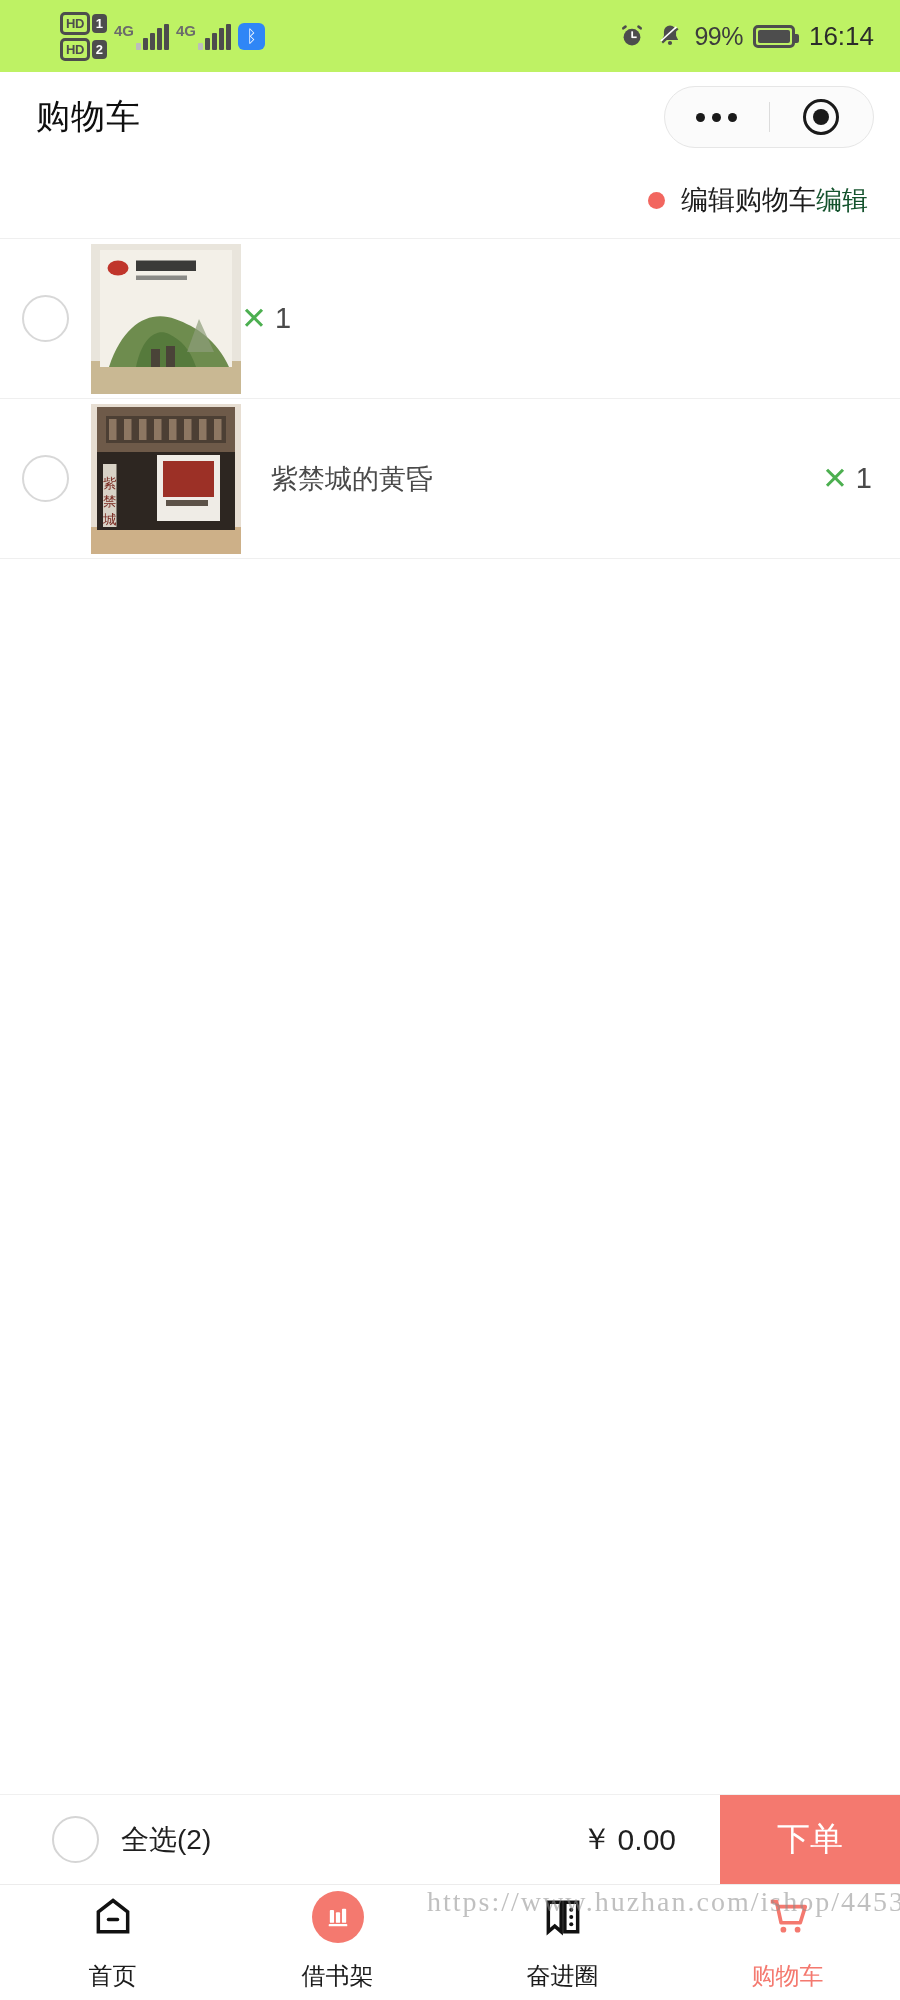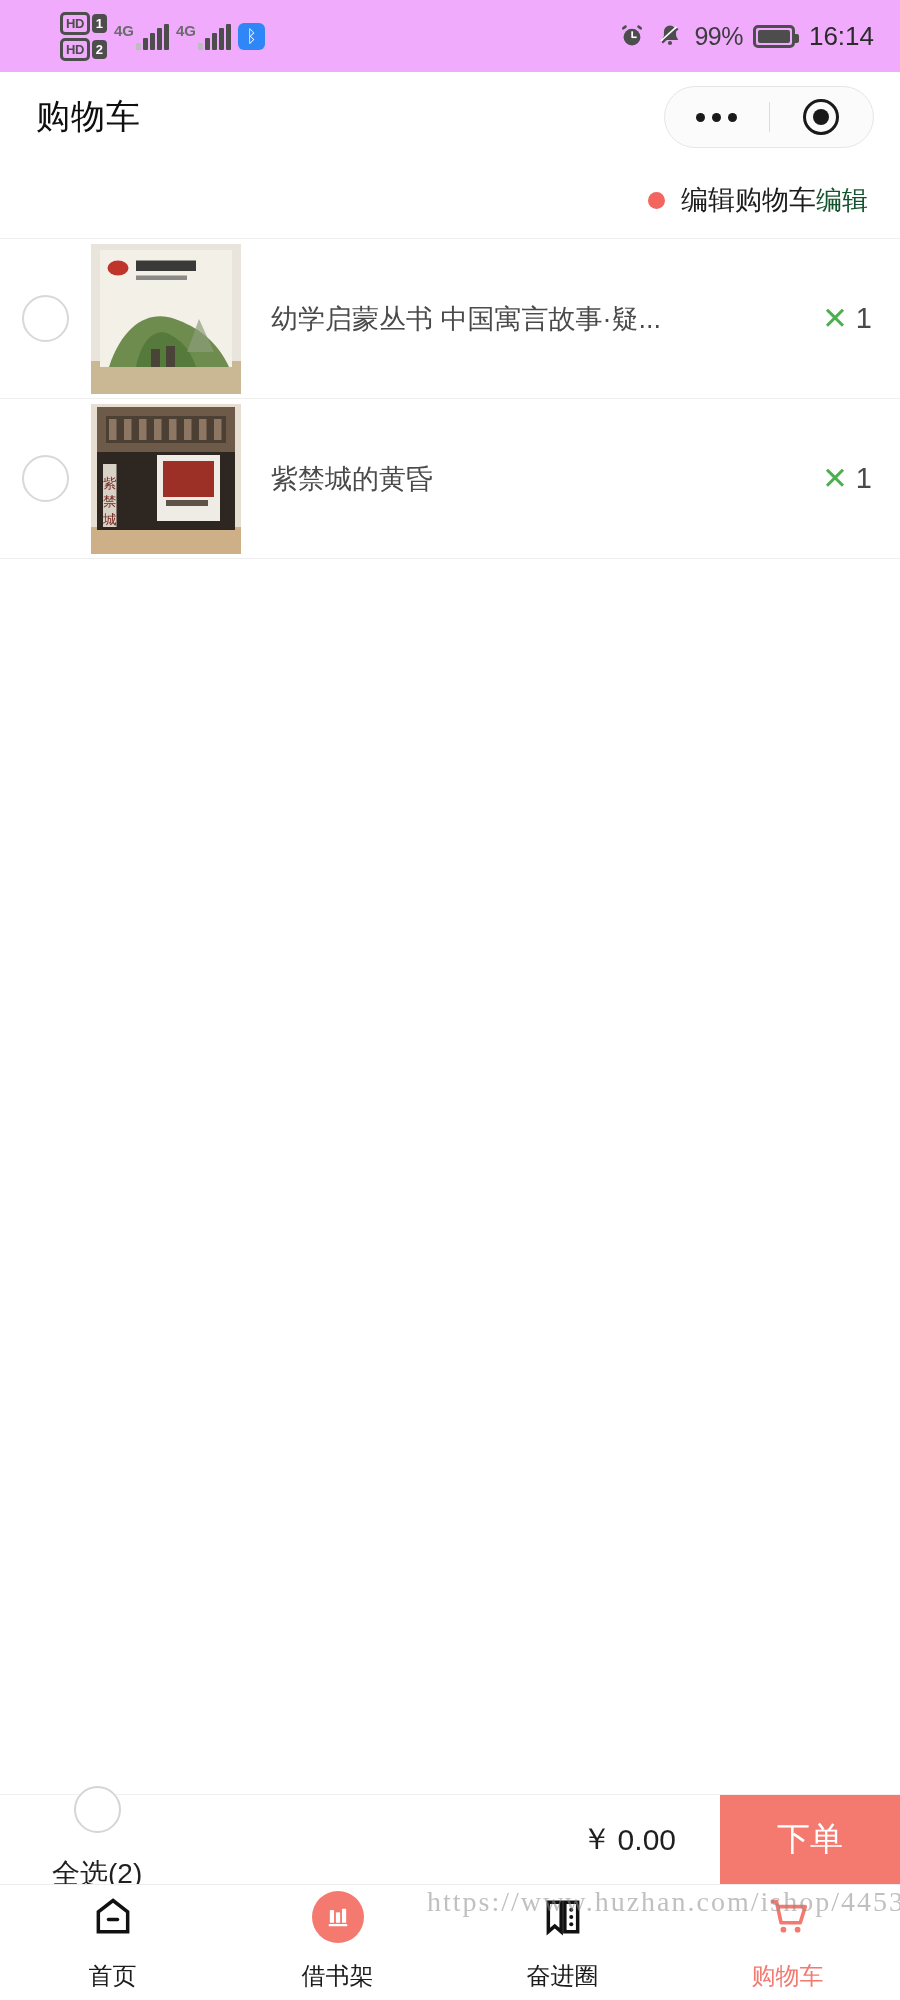--- a/index.html
+++ b/index.html
@@ -12,21 +12,21 @@
     overflow:hidden;
   }
 
   
   .statusbar{
     height:72px;
     display:flex;
     align-items:center;
     justify-content:space-between;
     padding:0 26px 0 60px;
-    background:#f0abfc;
+    background:#bef264;
   }
   .sb-left{ display:flex; align-items:center; gap:7px; }
   .hd-stack{ display:flex; flex-direction:column; gap:3px; }
   .hd-pill{
     display:flex; align-items:center; gap:2px;
   }
   .hd-box{
     border:3px solid #4d4d4d;
     border-radius:5px;
     font-size:13px;
@@ -144,21 +144,21 @@
   .filler{ background:#ffffff; }
 
   
   .checkout{
     position:absolute; left:0; right:0; bottom:116px;
     height:90px;
     display:flex; align-items:center;
     background:#ffffff;
     border-top:1px solid #f0f0f0;
   }
-  .co-left{ display:flex; align-items:center; gap:22px; padding-left:52px;flex-direction:column; }
+  .co-left{ display:flex; align-items:center; gap:22px; padding-left:52px; }
   .co-cbox{ width:47px;height:47px;border-radius:50%;border:2px solid #d5d5d5;background:#fff;}
   .co-all{ font-size:28px;color:#1f1f1f;}
   .co-price{
     margin-left:auto; font-size:30px; color:#1f1f1f;
     display:flex; align-items:center; gap:6px; padding-right:44px;
   }
   .co-btn{
     width:180px; height:90px; background:#f4796f;
     color:#ffffff; font-size:33px;
     display:flex;align-items:center;justify-content:center;
@@ -305,23 +305,20 @@
         <ellipse cx="18" cy="16" rx="7" ry="5" fill="#c0352b"></ellipse>
         <rect x="30" y="11" width="40" height="7" fill="#3a3a38"></rect>
         <rect x="30" y="21" width="34" height="3" fill="#8a8a86"></rect>
         <path d="M12 82 C22 52, 40 44, 56 50 C70 55, 84 64, 92 82 Z" fill="#6e8c4e"></path>
         <path d="M30 82 C34 62, 44 56, 52 60 C60 64, 66 70, 70 82 Z" fill="#567a3c"></path>
         <rect x="40" y="70" width="6" height="12" fill="#4a4338"></rect>
         <rect x="50" y="68" width="6" height="14" fill="#4a4338"></rect>
         <path d="M72 50 L82 72 L64 72 Z" fill="#8d9c7a" opacity="0.7"></path>
       </svg>
     </span>
-    <div class="titlewrap">
-      <div class="item-title">幼学启蒙丛书 中国寓言故事·疑...</div>
-    </div>
     <div class="qty">
       <span class="x">✕</span>
       <span class="n">1</span>
     </div>
   </div>
 
   <div class="cart-item">
     <span class="cbox"></span>
     <span class="thumb">
       <svg viewBox="0 0 100 100" preserveAspectRatio="none">

